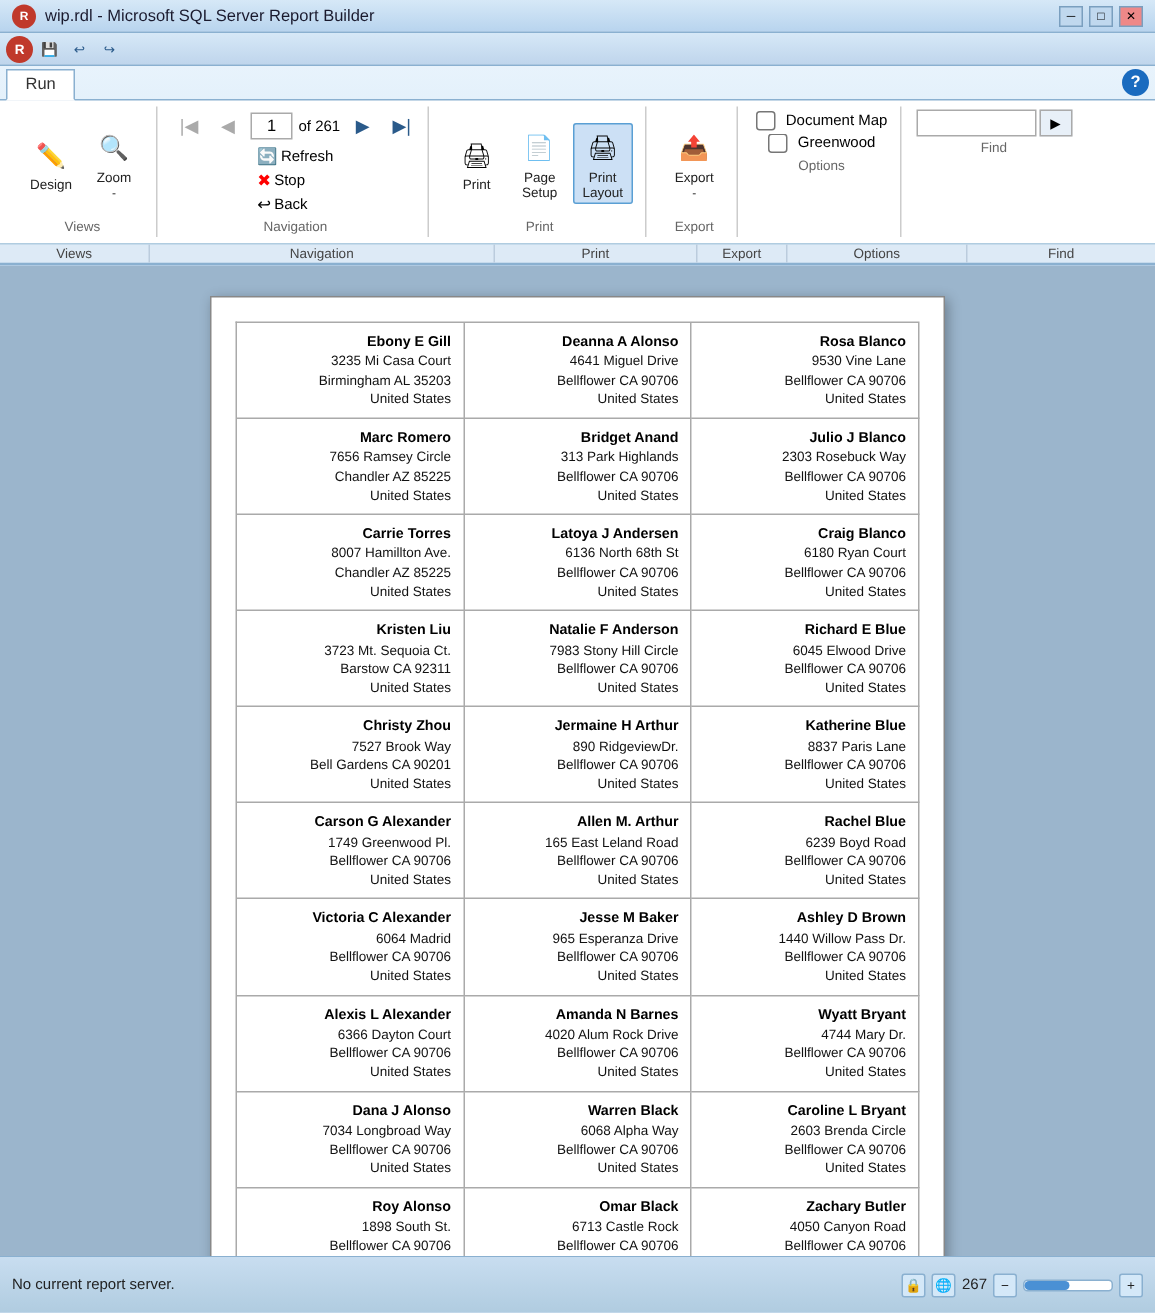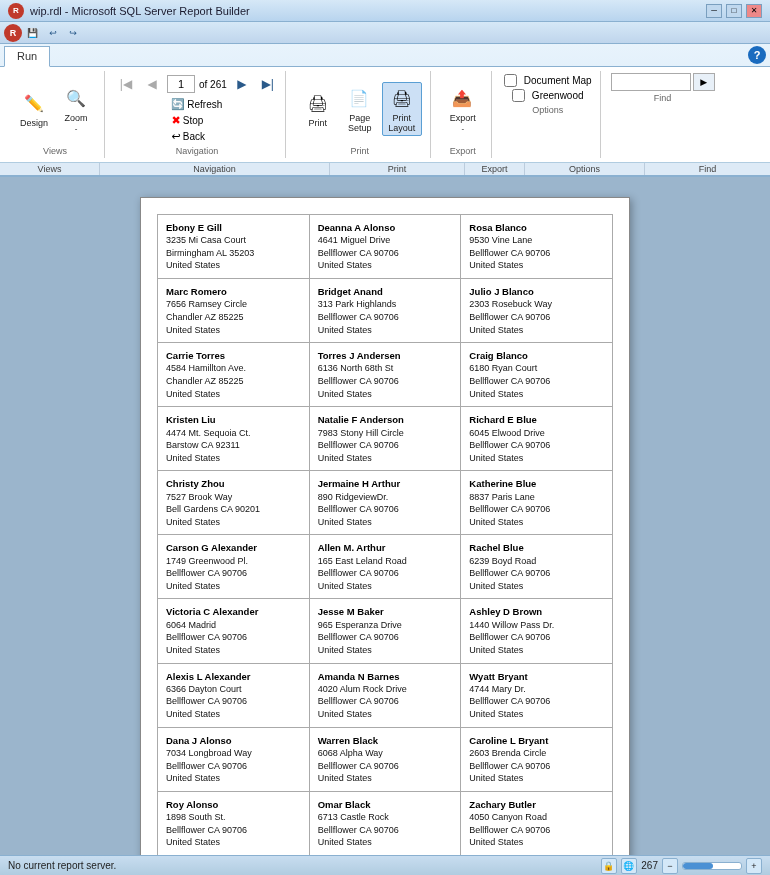--- a/index.html
+++ b/index.html
@@ -295,28 +295,29 @@
       border-left: 1px solid #aaa;
       border-top: 1px solid #aaa;
     }
     .report-cell {
       border-right: 1px solid #aaa;
       border-bottom: 1px solid #aaa;
       padding: 6px 8px;
       font-size: 9.5px;
       line-height: 1.4;
       min-height: 58px;
+      text-align: right;
     }
     .person-name { font-weight: bold; font-size: 9.5px; }
     .person-addr { font-size: 9px; color: #111; }
 
     
     .status-bar {
       background: linear-gradient(to bottom, #c8ddf0, #b0cce0);
-      height: 20px;
+      height: 38px;
       display: flex;
       align-items: center;
       justify-content: space-between;
       padding: 0 8px;
       border-top: 1px solid #8ab0d0;
       font-size: 10px;
       color: #222;
       position: absolute;
       bottom: 0;
       left: 0;
@@ -507,39 +508,39 @@
     <div class="person-addr">United States</div>
   </div>
         <div class="report-cell">
     <div class="person-name">Julio J Blanco</div>
     <div class="person-addr">2303 Rosebuck Way</div>
     <div class="person-addr">Bellflower CA  90706</div>
     <div class="person-addr">United States</div>
   </div>
         <div class="report-cell">
     <div class="person-name">Carrie  Torres</div>
-    <div class="person-addr">4584 Hamillton Ave.</div>
+    <div class="person-addr">8007 Hamillton Ave.</div>
     <div class="person-addr">Chandler AZ  85225</div>
     <div class="person-addr">United States</div>
   </div>
         <div class="report-cell">
-    <div class="person-name">Torres J Andersen</div>
+    <div class="person-name">Latoya J Andersen</div>
     <div class="person-addr">6136 North 68th St</div>
     <div class="person-addr">Bellflower CA  90706</div>
     <div class="person-addr">United States</div>
   </div>
         <div class="report-cell">
     <div class="person-name">Craig  Blanco</div>
     <div class="person-addr">6180 Ryan Court</div>
     <div class="person-addr">Bellflower CA  90706</div>
     <div class="person-addr">United States</div>
   </div>
         <div class="report-cell">
     <div class="person-name">Kristen  Liu</div>
-    <div class="person-addr">4474 Mt. Sequoia Ct.</div>
+    <div class="person-addr">3723 Mt. Sequoia Ct.</div>
     <div class="person-addr">Barstow CA  92311</div>
     <div class="person-addr">United States</div>
   </div>
         <div class="report-cell">
     <div class="person-name">Natalie F Anderson</div>
     <div class="person-addr">7983 Stony Hill Circle</div>
     <div class="person-addr">Bellflower CA  90706</div>
     <div class="person-addr">United States</div>
   </div>
         <div class="report-cell">

